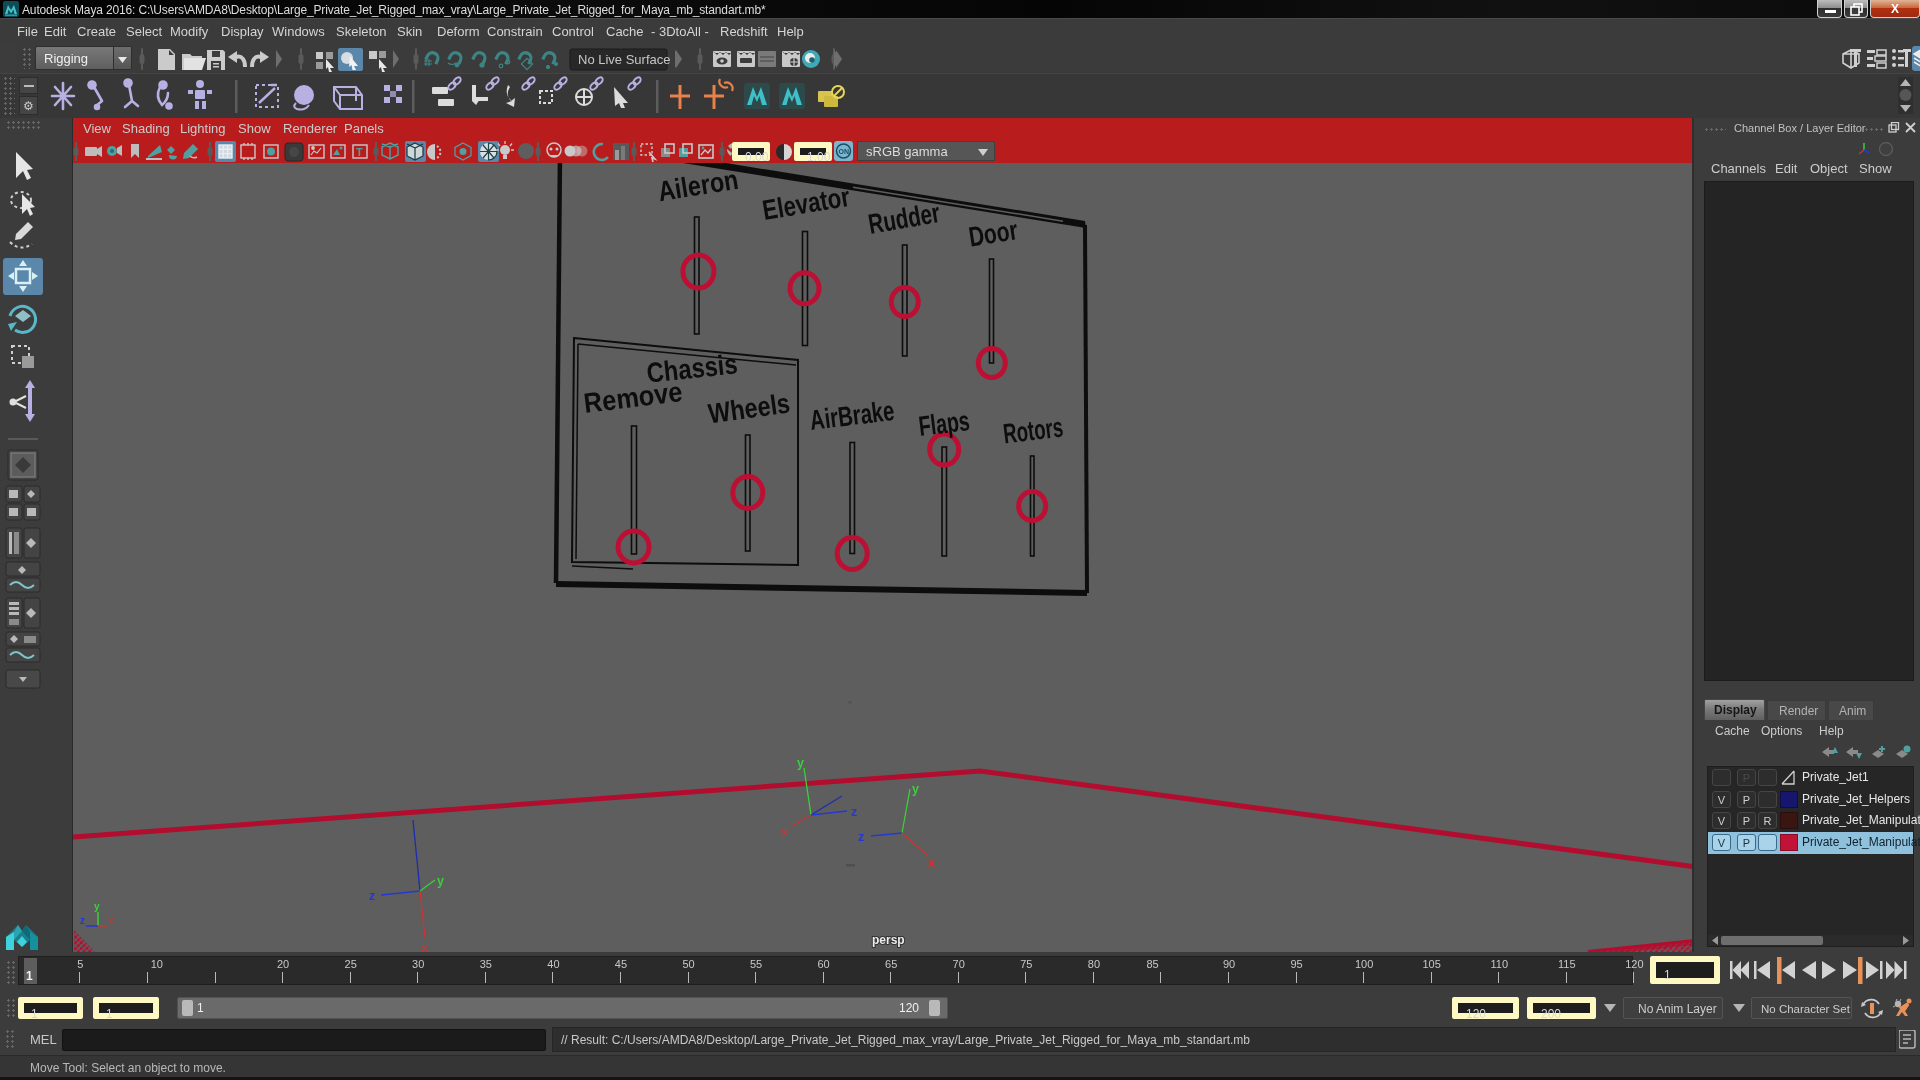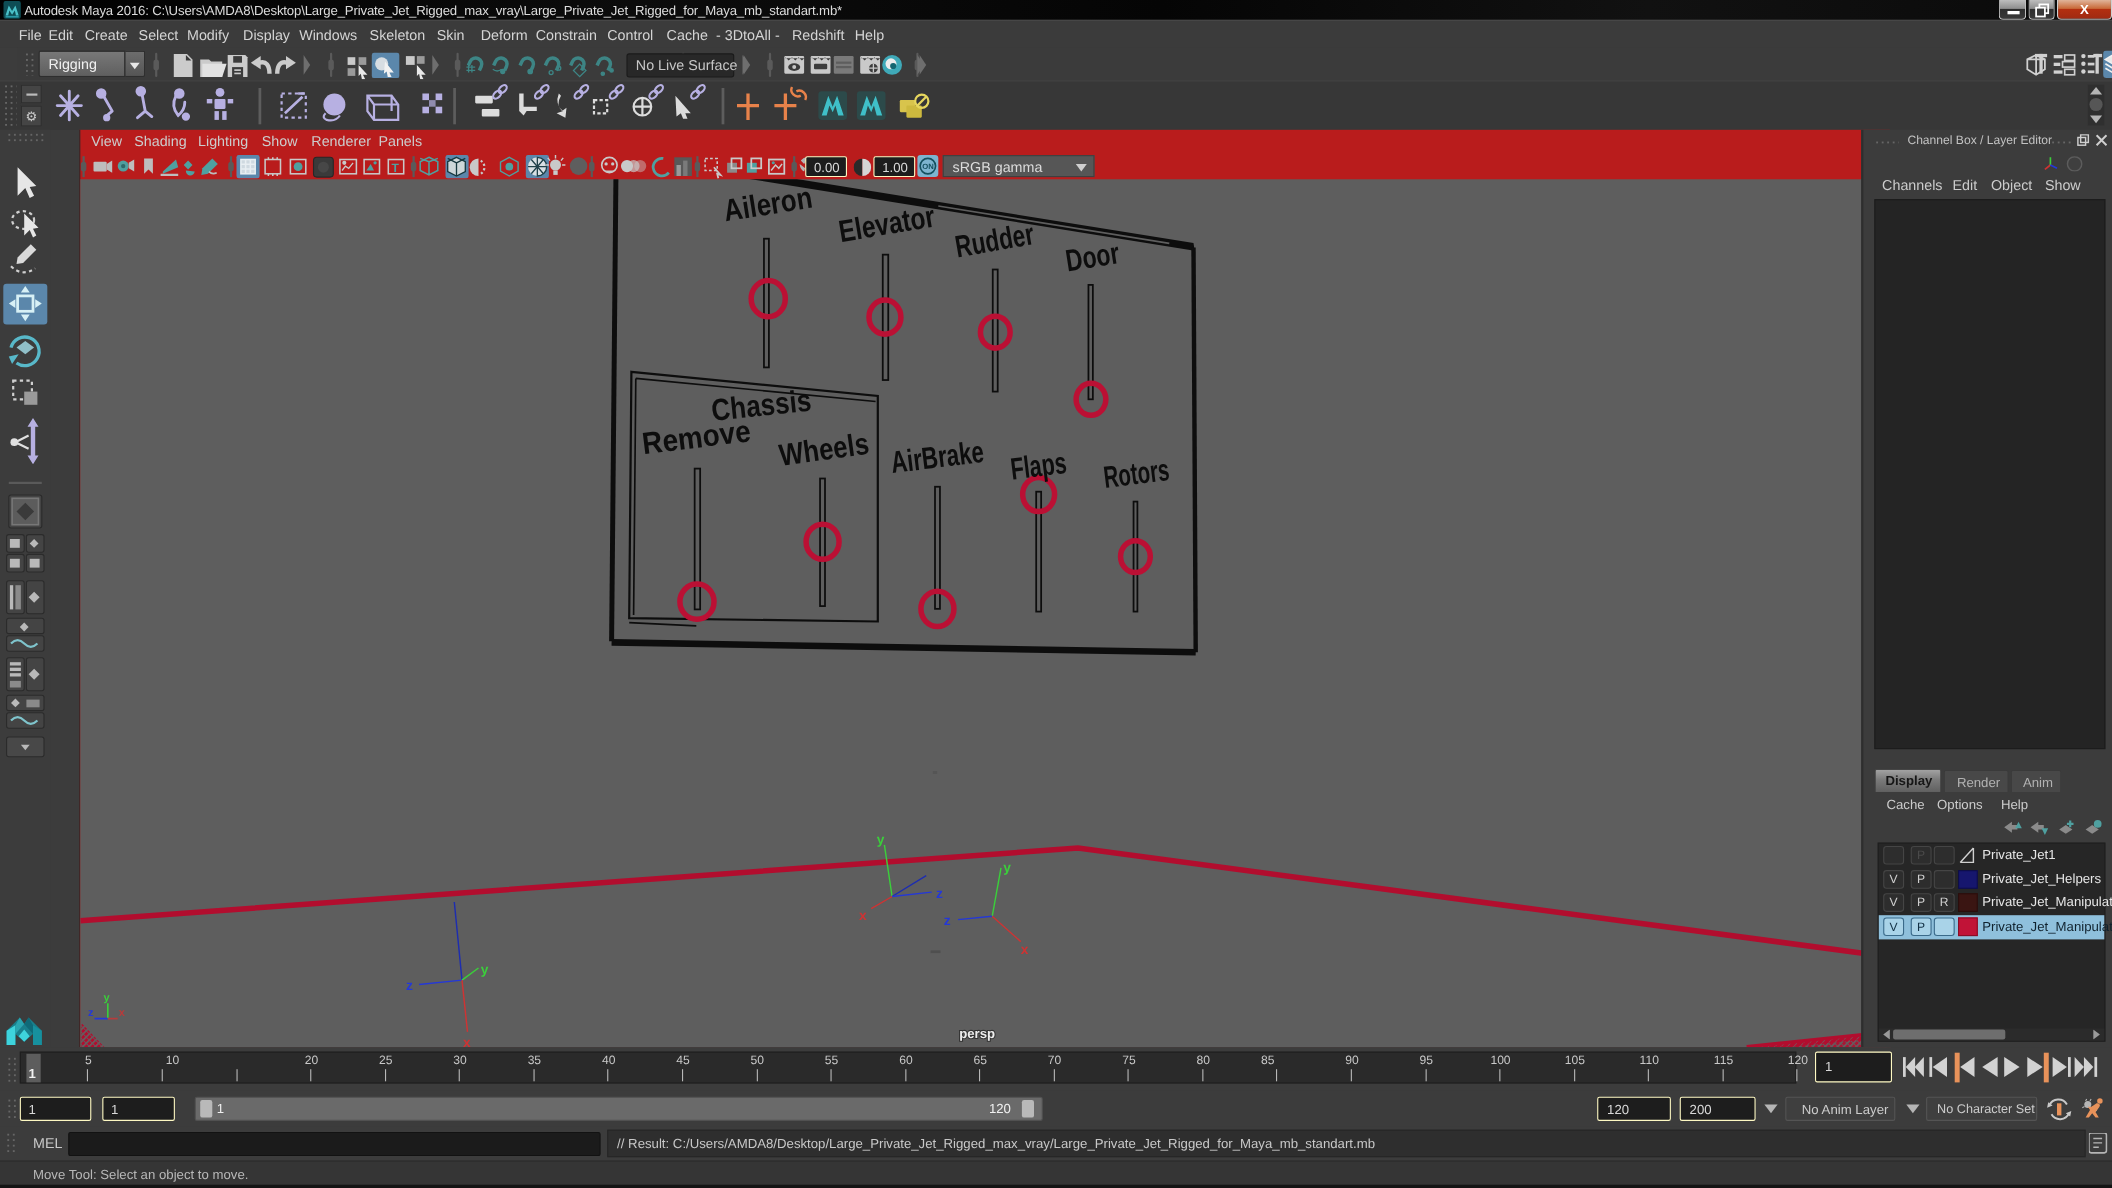--- a/index.html
+++ b/index.html
@@ -17,21 +17,21 @@
   #btnclose { background:linear-gradient(#e0b49a 0%,#c96a3a 45%,#b32f10 50%,#a02a12 100%); }
   .winbtn span { position:absolute; left:0; right:0; text-align:center; color:#fff; font-weight:bold; }
   
   #menubar { left:0; top:19px; width:1920px; height:24px; background:#3b3b3b; }
   .menuitem { position:absolute; top:5px; font-size:13px; color:#d4d4d4; }
   
   #toolbar1 { left:16px; top:43px; width:1920px; height:30px; background:#3b3b3b; }
   #shelf { left:0; top:73px; width:1920px; height:45px; background:#373737; border-top:1px solid #444; }
   .grip { background-image:radial-gradient(circle,#666 1px,transparent 1.2px);
     background-size:5px 5px; }
-  .fld { background:#1d1d1d; border:1px solid #fef9c3; border-radius:2px; color:#d8d8d8; }
+  .fld { background:#1d1d1d; border:6px solid #fef9c3; border-radius:2px; color:#d8d8d8; }
   
   #toolbox { left:0; top:118px; width:46px; height:834px; background:#3c3c3c; }
   #viewport { left:46px; top:118px; width:1646px; height:834px; background:#b91c1c; border-left:1px solid #2a2a2a;margin-left:26px; }
   #vpmenus { position:absolute; left:0; top:0; width:1646px; height:22px; }
   .vpmenu { position:absolute; top:3px; font-size:13px; color:#cccccc; }
   #vptools { position:absolute; left:0; top:22px; width:1646px; height:23px; }
   #vpcanvas { position:absolute; left:0; top:45px; width:1646px; height:789px; background:#5e5e5e; }
   #rightdock { left:1692px; top:118px; width:228px; height:834px; background:#3c3c3c; }
   
   #timerow { left:0; top:952px; width:1920px; height:39px; background:#3c3c3c; }

